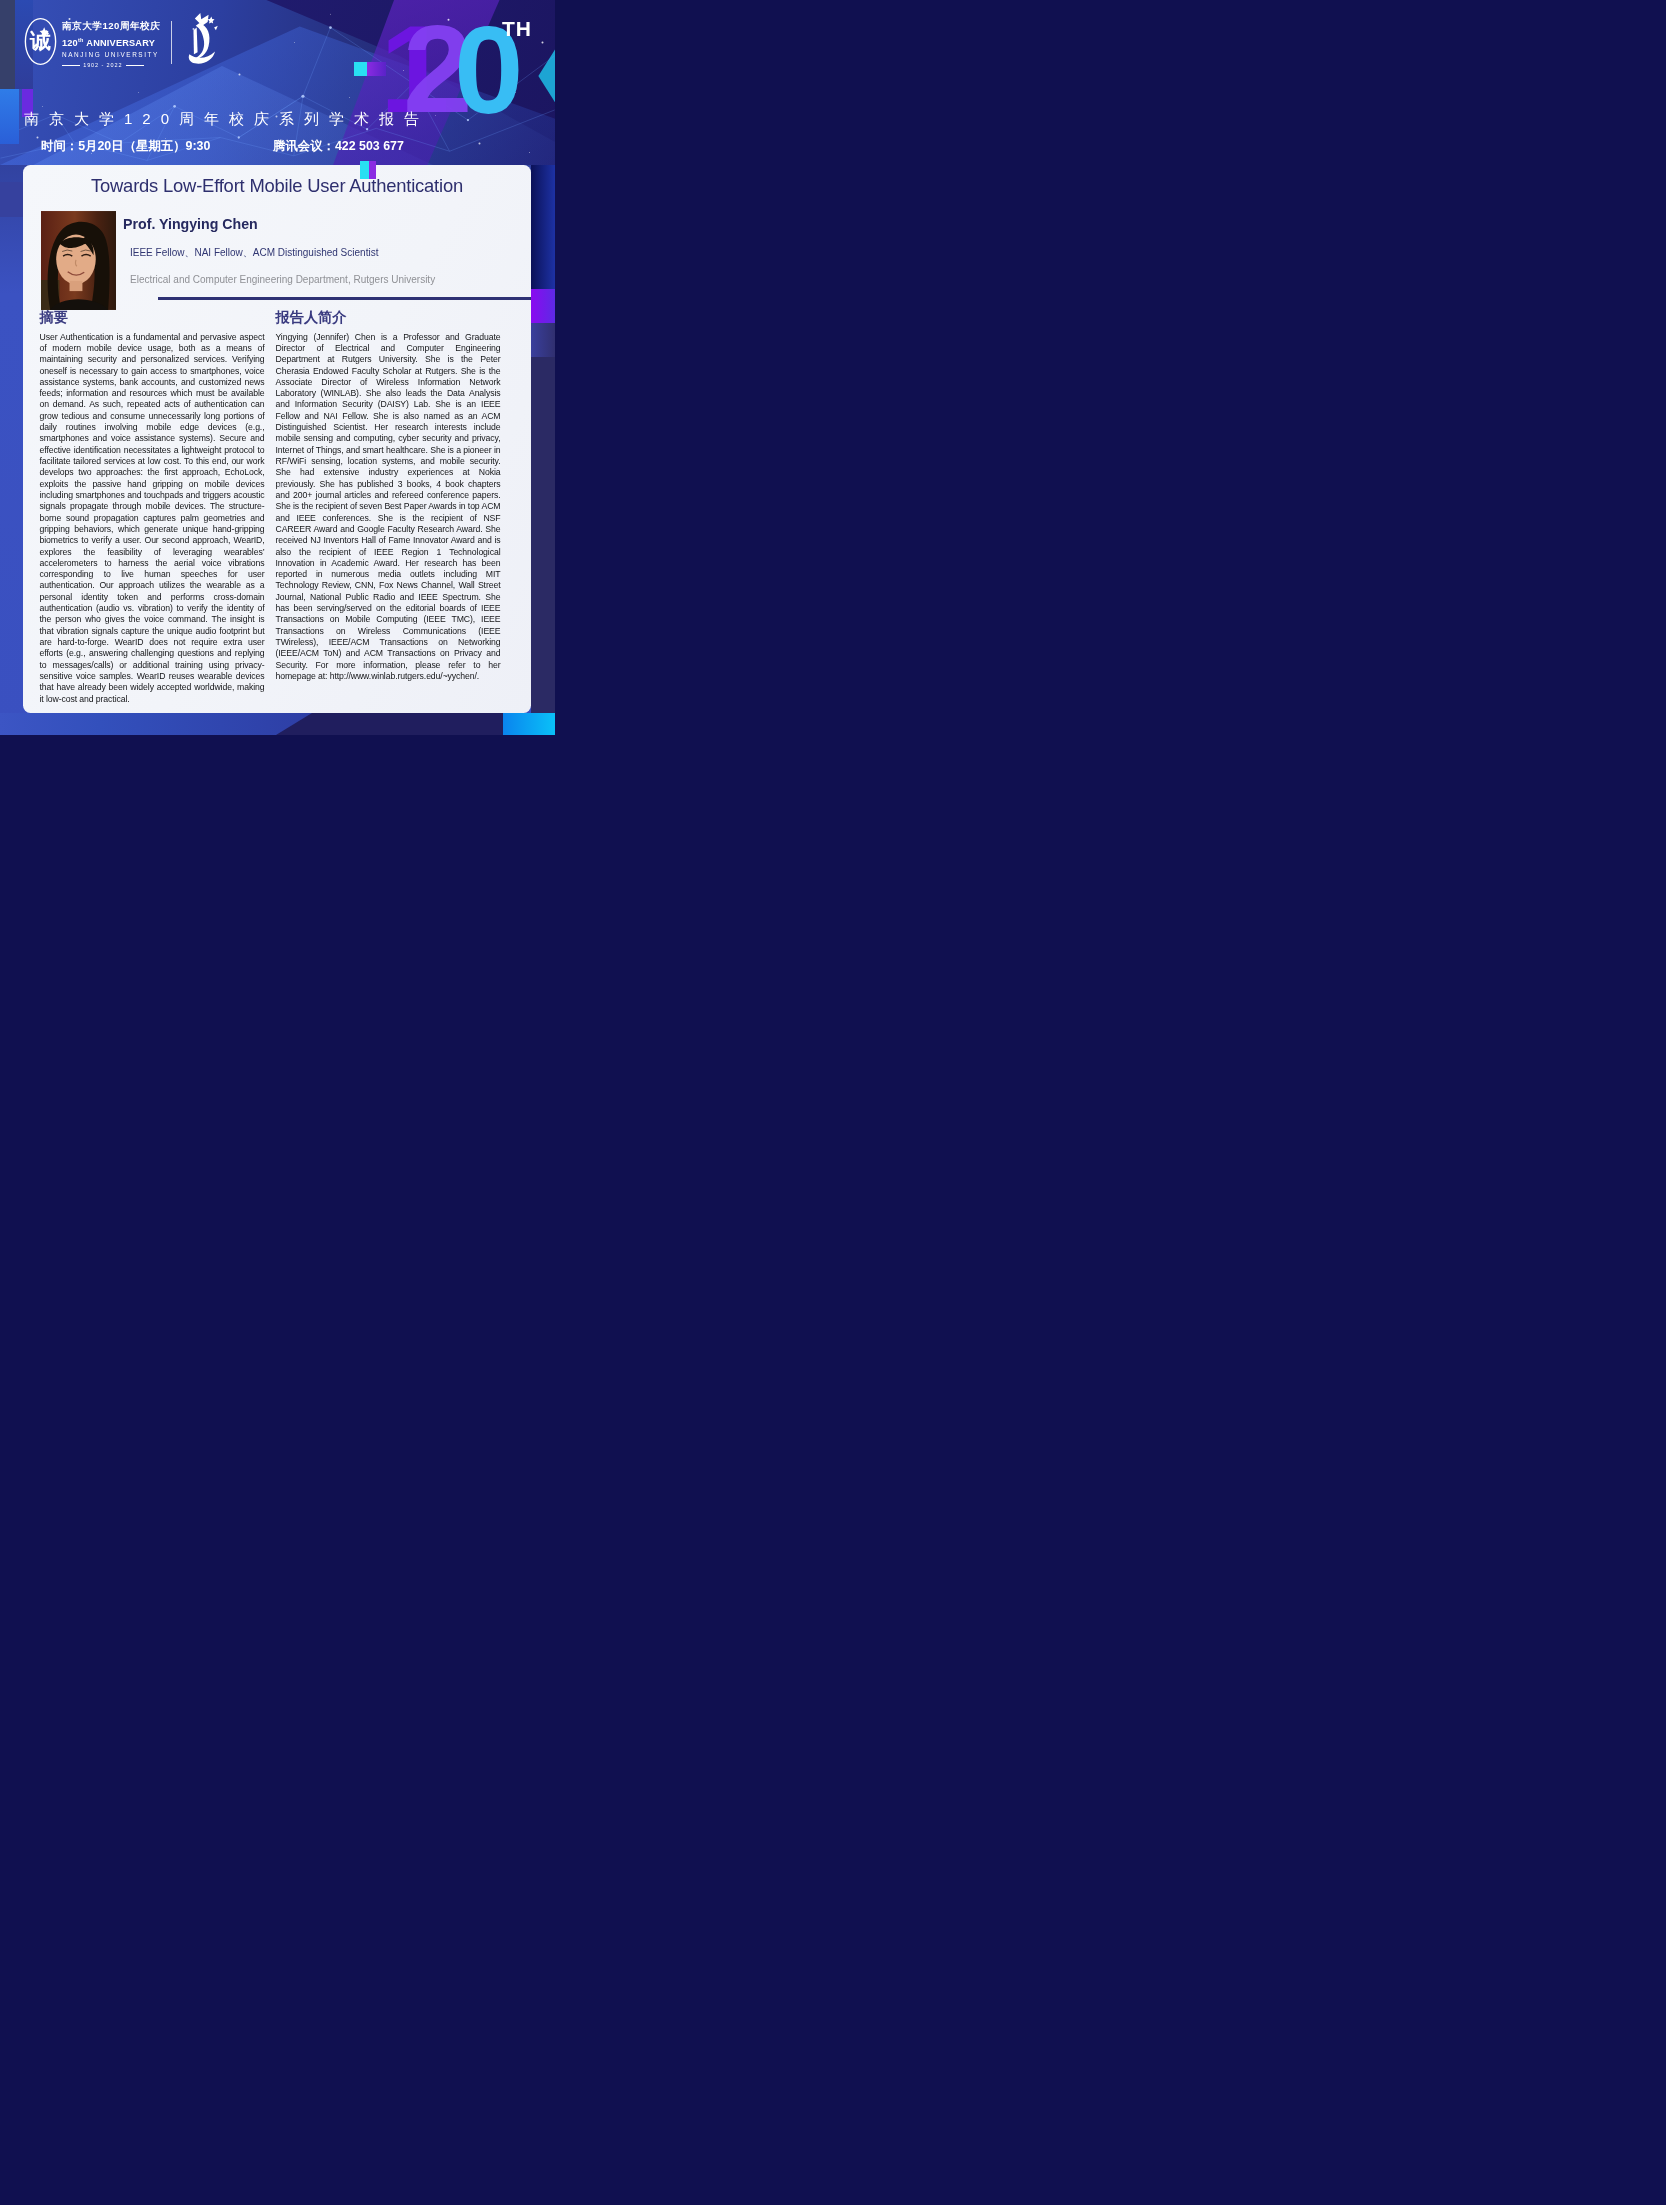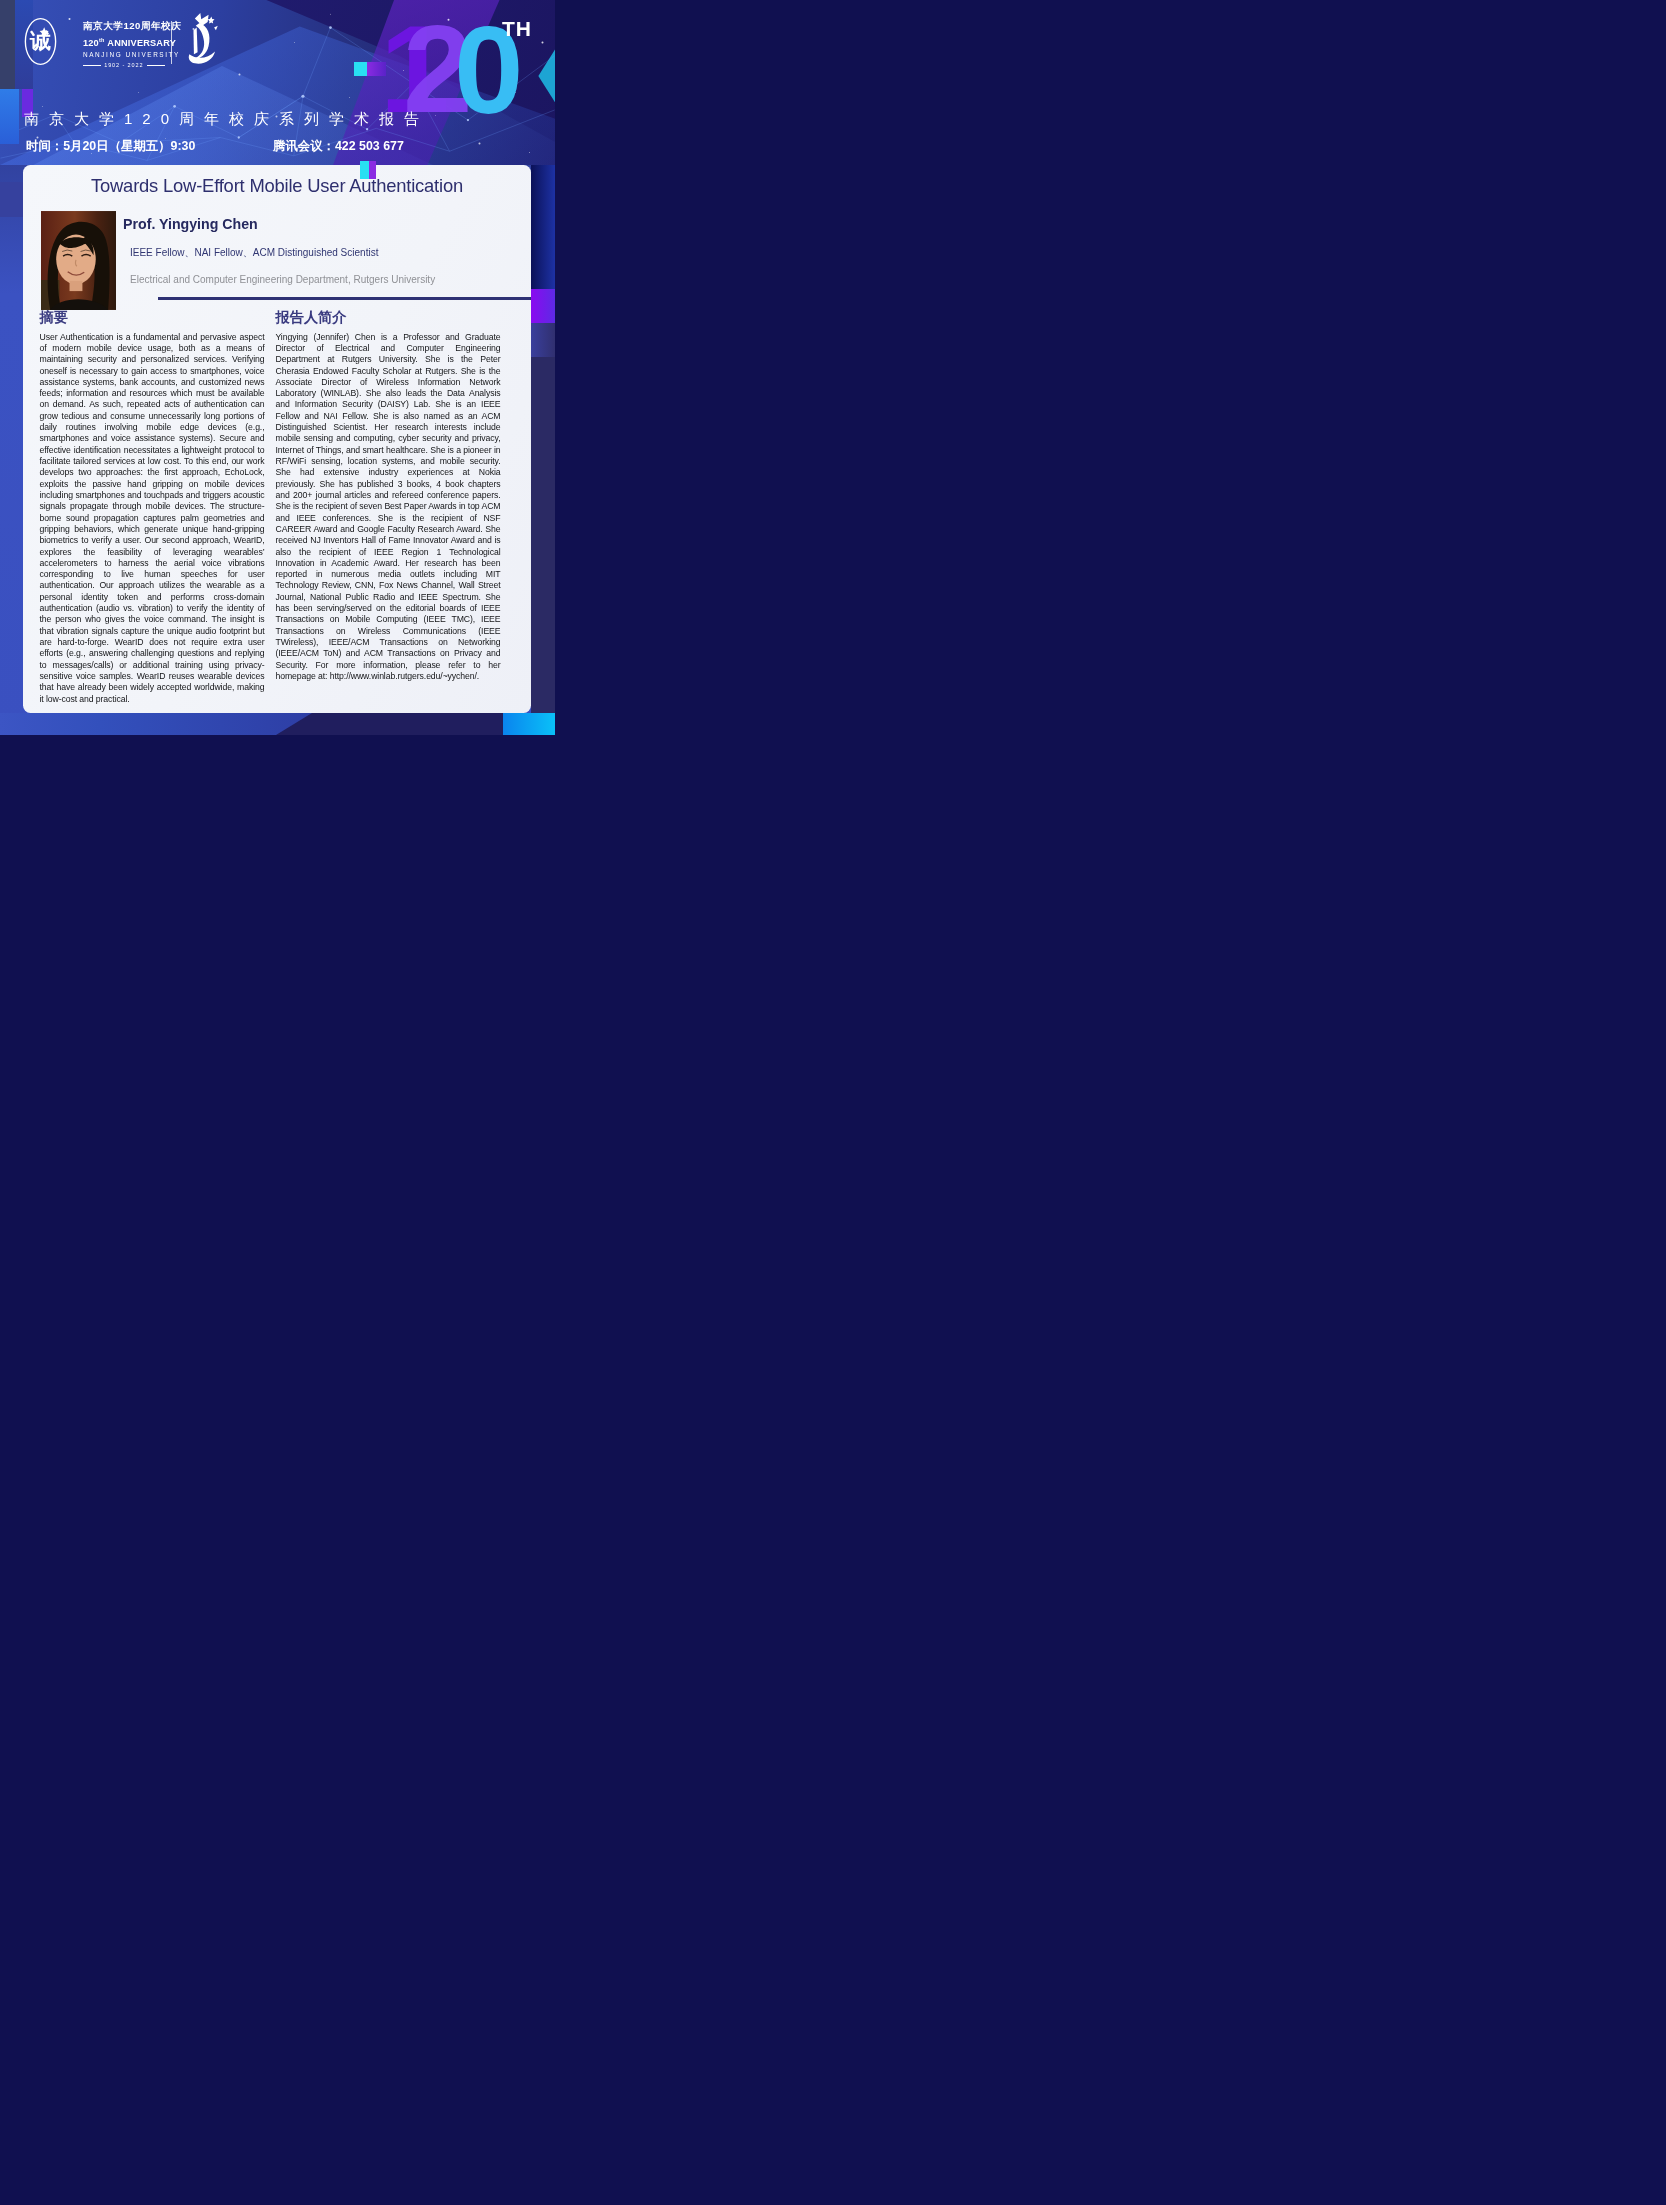--- a/index.html
+++ b/index.html
@@ -44,42 +44,42 @@
   .sq{position:absolute;z-index:6;display:flex;}
   .sq .c{background:#29e0f2;}
   .sq .p{background:#8a2be2;}
   .sq1{left:354px;top:62px;width:32px;height:13.8px;}
   .sq1 .c{width:40%;height:100%;} .sq1 .p{width:60%;height:100%;background:linear-gradient(90deg,#8a2be2,#5a22c8);}
   .sq2{left:360px;top:161px;width:15.6px;height:18.4px;}
   .sq2 .c{width:60%;height:100%;} .sq2 .p{width:40%;height:100%;}
   
   .seal{position:absolute;left:24px;top:16.5px;width:33px;height:49px;}
   
-  .logo-text{position:absolute;left:62px;top:20px;color:#fff;width:110px;margin-left:21px;}
+  .logo-text{position:absolute;left:62px;top:20px;color:#fff;width:110px;}
   .logo-text .l1{font-size:9.6px;font-weight:bold;letter-spacing:0.5px;white-space:nowrap;}
   .logo-text .l2{font-size:9.2px;font-weight:bold;letter-spacing:0.2px;margin-top:4.1px;white-space:nowrap;}
   .logo-text .l2 sup{font-size:5.5px;}
   .logo-text .l3{font-size:6.4px;letter-spacing:1.6px;margin-top:3.2px;white-space:nowrap;}
   .years-row{display:flex;align-items:center;margin-top:4.1px;}
   .years-row .yline{height:0.9px;width:17.5px;background:#fff;}
   .years-row .ytext{font-size:5.5px;letter-spacing:0.9px;margin:0 3.7px;white-space:nowrap;}
   .logo-divider{position:absolute;left:171px;top:21px;width:0.5px;height:43px;background:rgba(255,255,255,.75);}
   .cs-logo{position:absolute;left:181px;top:12px;}
   
   .big120{position:absolute;left:0;top:0;width:555px;height:165px;z-index:1;}
   .big120 span{position:absolute;font-weight:bold;font-size:125px;line-height:1;}
   .d1{left:380px;top:5.5px;color:#6c15e0;}
   .d2{left:403px;top:5.5px;color:#8440f2;opacity:.95;}
   .d3{left:454px;top:7.4px;color:#38bdf4;}
   .dsup{left:502px;top:18.4px;font-size:21px !important;color:#fff;letter-spacing:0.9px;}
   
   .dept-title{position:absolute;left:24px;top:76px;z-index:2;color:#fff;font-size:28.5px;font-weight:bold;letter-spacing:1.4px;white-space:nowrap;text-shadow:0 0.9px 2.8px rgba(10,10,60,.4);}
   .series-title{position:absolute;left:24px;top:110px;z-index:2;color:#fff;font-size:15px;font-weight:normal;letter-spacing:10px;white-space:nowrap;}
   .info-row{position:absolute;left:0;top:138px;z-index:2;width:555px;color:#fff;font-size:12.4px;font-weight:bold;}
-  .time-label{position:absolute;left:26px;white-space:nowrap;}
+  .time-label{position:absolute;left:41px;white-space:nowrap;}
   .meeting-label{position:absolute;left:273px;white-space:nowrap;}
   
   .rm{position:absolute;left:531px;width:25px;z-index:2;}
   .rmA{top:165px;height:125px;background:linear-gradient(90deg,#0b1158,#1e33a8);}
   .rmB{top:289px;height:34px;background:linear-gradient(90deg,#8a0af0,#5b2be4);}
   .rmC{top:323px;height:34px;background:linear-gradient(90deg,#3a3f9c,#302f6e);}
   .rmD{top:357px;height:356px;background:#2b2a64;}
   .lm-band{position:absolute;left:0;top:182px;width:23px;height:35px;background:#36419e;z-index:2;}
   
   .card{position:absolute;left:23px;top:165px;width:508px;height:548px;z-index:5;

